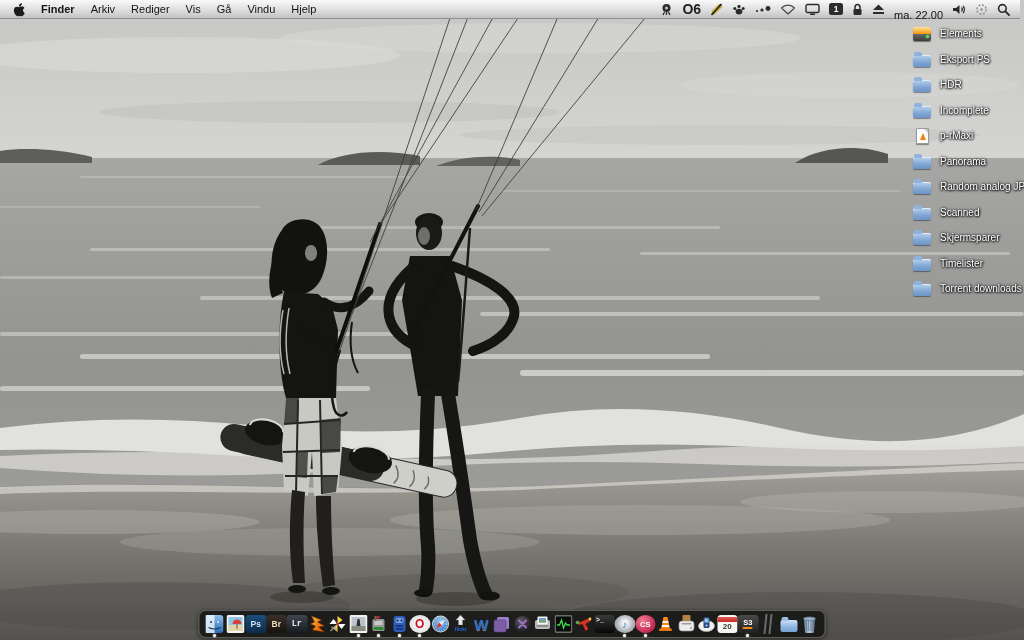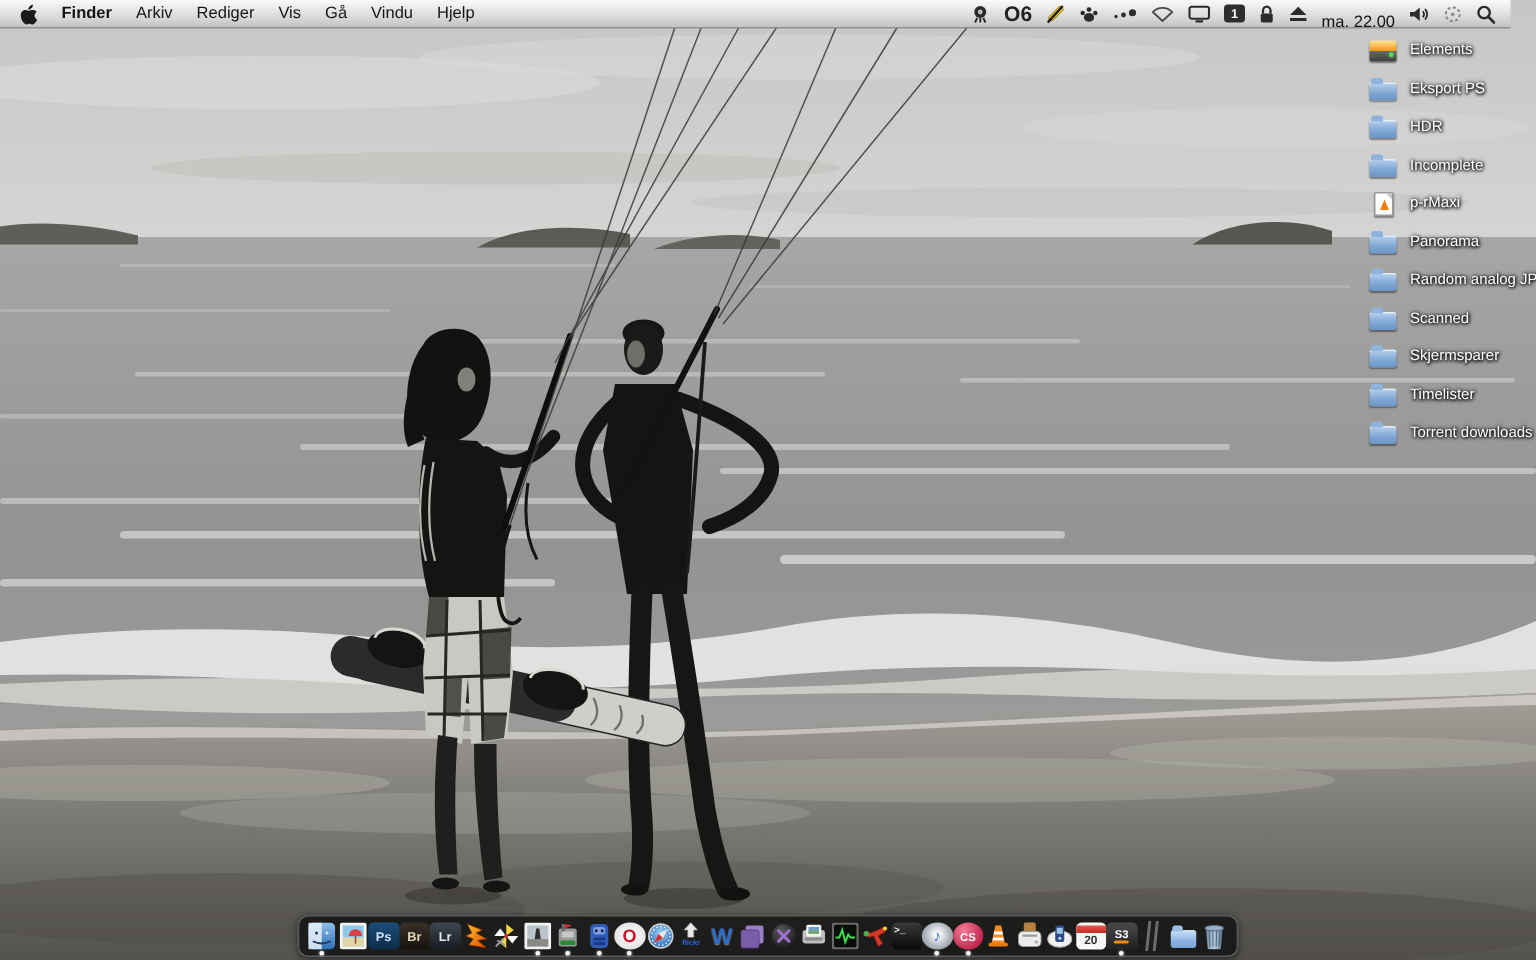--- a/index.html
+++ b/index.html
@@ -5,21 +5,21 @@
   html,body{margin:0;padding:0;background:#222;}
   .screen{position:relative;width:1024px;height:640px;overflow:hidden;
     font-family:"Liberation Sans",sans-serif;background:#bdbdbb;-webkit-font-smoothing:antialiased;}
   .screen *{box-sizing:border-box;}
   svg{display:block;}
 
   
   .wall{position:absolute;inset:0;}
 
   
-  .menubar{position:absolute;top:0;left:0;right:17px;height:19px;z-index:30;
+  .menubar{position:absolute;top:0;left:0;right:4px;height:19px;z-index:30;
     background:linear-gradient(#fafafa,#d6d6d6 70%,#c2c2c2);
     border-bottom:1px solid #8f8f8f;display:flex;align-items:center;
     padding:0 6px;font-size:11px;color:#141414;}
   .mleft{display:flex;align-items:center;}
   .apple{display:flex;align-items:center;padding:0 8px 0 6px;}
   .menu-item{padding:0 8px;line-height:18px;white-space:nowrap;}
   .menu-item.active{font-weight:bold;}
   .mright{margin-left:auto;display:flex;align-items:center;gap:9px;padding-right:4px;}
   .sicon{display:flex;align-items:center;justify-content:center;height:18px;}
   .o6{font-size:14px;font-weight:bold;color:#222;letter-spacing:0;}
@@ -54,21 +54,21 @@
   .dock{position:absolute;left:50%;transform:translateX(-50%);bottom:2px;height:28px;z-index:30;
     background:rgba(16,16,16,.82);border:1px solid rgba(255,255,255,.28);border-radius:7px;
     display:flex;align-items:center;padding:0 5px;box-shadow:0 1px 4px rgba(0,0,0,.5);}
   .di{width:20.5px;height:26px;position:relative;display:flex;align-items:center;justify-content:center;}
   .di.running::after{content:"";position:absolute;bottom:0;left:50%;transform:translateX(-50%);
     width:3px;height:3px;border-radius:50%;background:#fff;box-shadow:0 0 2px rgba(255,255,255,.9);}
   .tile{width:28px;height:18px;border-radius:3.5px;display:flex;align-items:center;justify-content:center;
     font-weight:bold;color:#fff;}
   .t-ps{background:linear-gradient(#1c4e79,#0d2b49);font-size:8.5px;color:#cfe3f7;}
   .t-br{background:linear-gradient(#3a3128,#17120d);font-size:8.5px;color:#e8d9b8;}
-  .t-lr{background:linear-gradient(#3e4650,#171b20);font-size:8.5px;color:#dfe6ee;}
+  .t-lr{background:linear-gradient(#3e4650,#171b20);font-size:8.5px;color:#dfe6ee;font-family:Liberation Mono, monospace;}
   .t-cs{border-radius:50%;background:radial-gradient(circle at 35% 30%,#ef7b94,#c0244d 75%);font-size:7.5px;}
   .t-s3{background:linear-gradient(#4a4a4a,#202020);flex-direction:column;font-size:7.5px;line-height:7px;}
   .s3bar{width:10px;height:2.5px;background:#f08a12;border-radius:1px;margin-top:1px;}
   .t-word{background:none;font-size:15px;color:#2b6cc8;text-shadow:0 1px 1px rgba(255,255,255,.5);}
   .t-opera{border-radius:50%;background:radial-gradient(#fff,#d8d8d8);font-size:12px;color:#cc1122;}
   .t-term{background:linear-gradient(#3a3a3a,#070707);font-size:6.5px;color:#e8e8e8;
     align-items:flex-start;justify-content:flex-start;padding:2px 0 0 2px;font-family:"Liberation Mono",monospace;}
   .t-ical{background:#f6f6f4;flex-direction:column;overflow:hidden;color:#333;font-size:8px;}
   .ical-top{width:100%;height:5px;background:linear-gradient(#e5584f,#c02a25);flex:none;}
   .t-itunes{border-radius:50%;background:radial-gradient(circle at 50% 45%,#f4f4f4 15%,#b9bec4 50%,#8e959c 80%);

